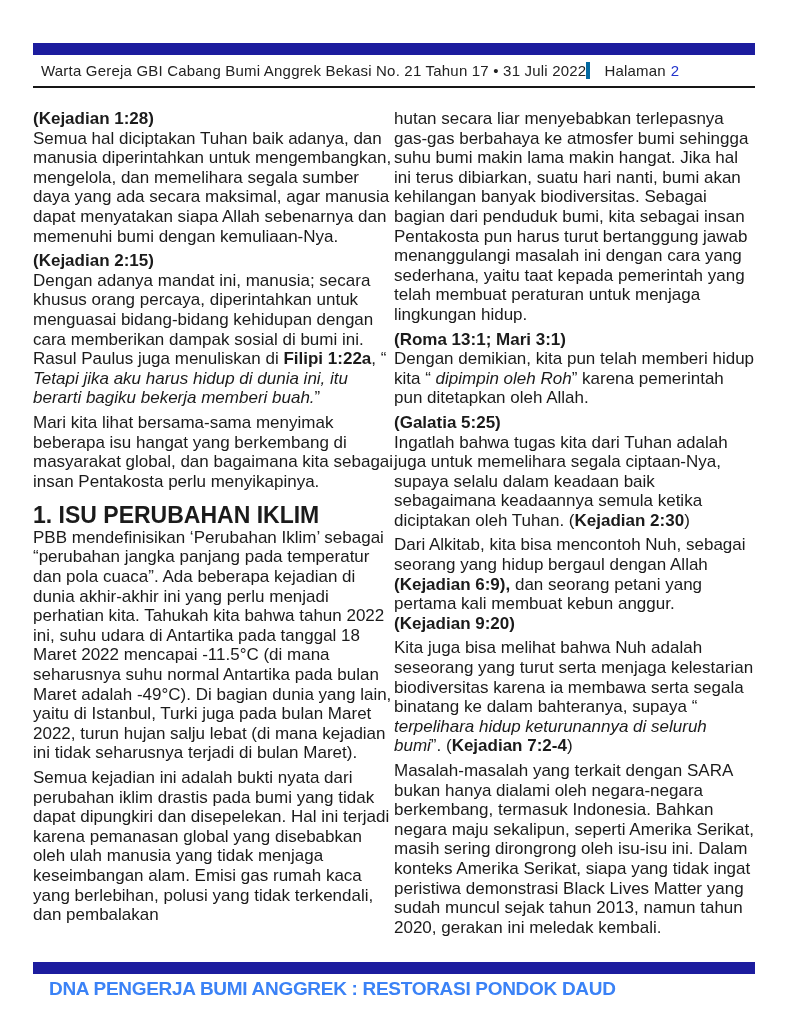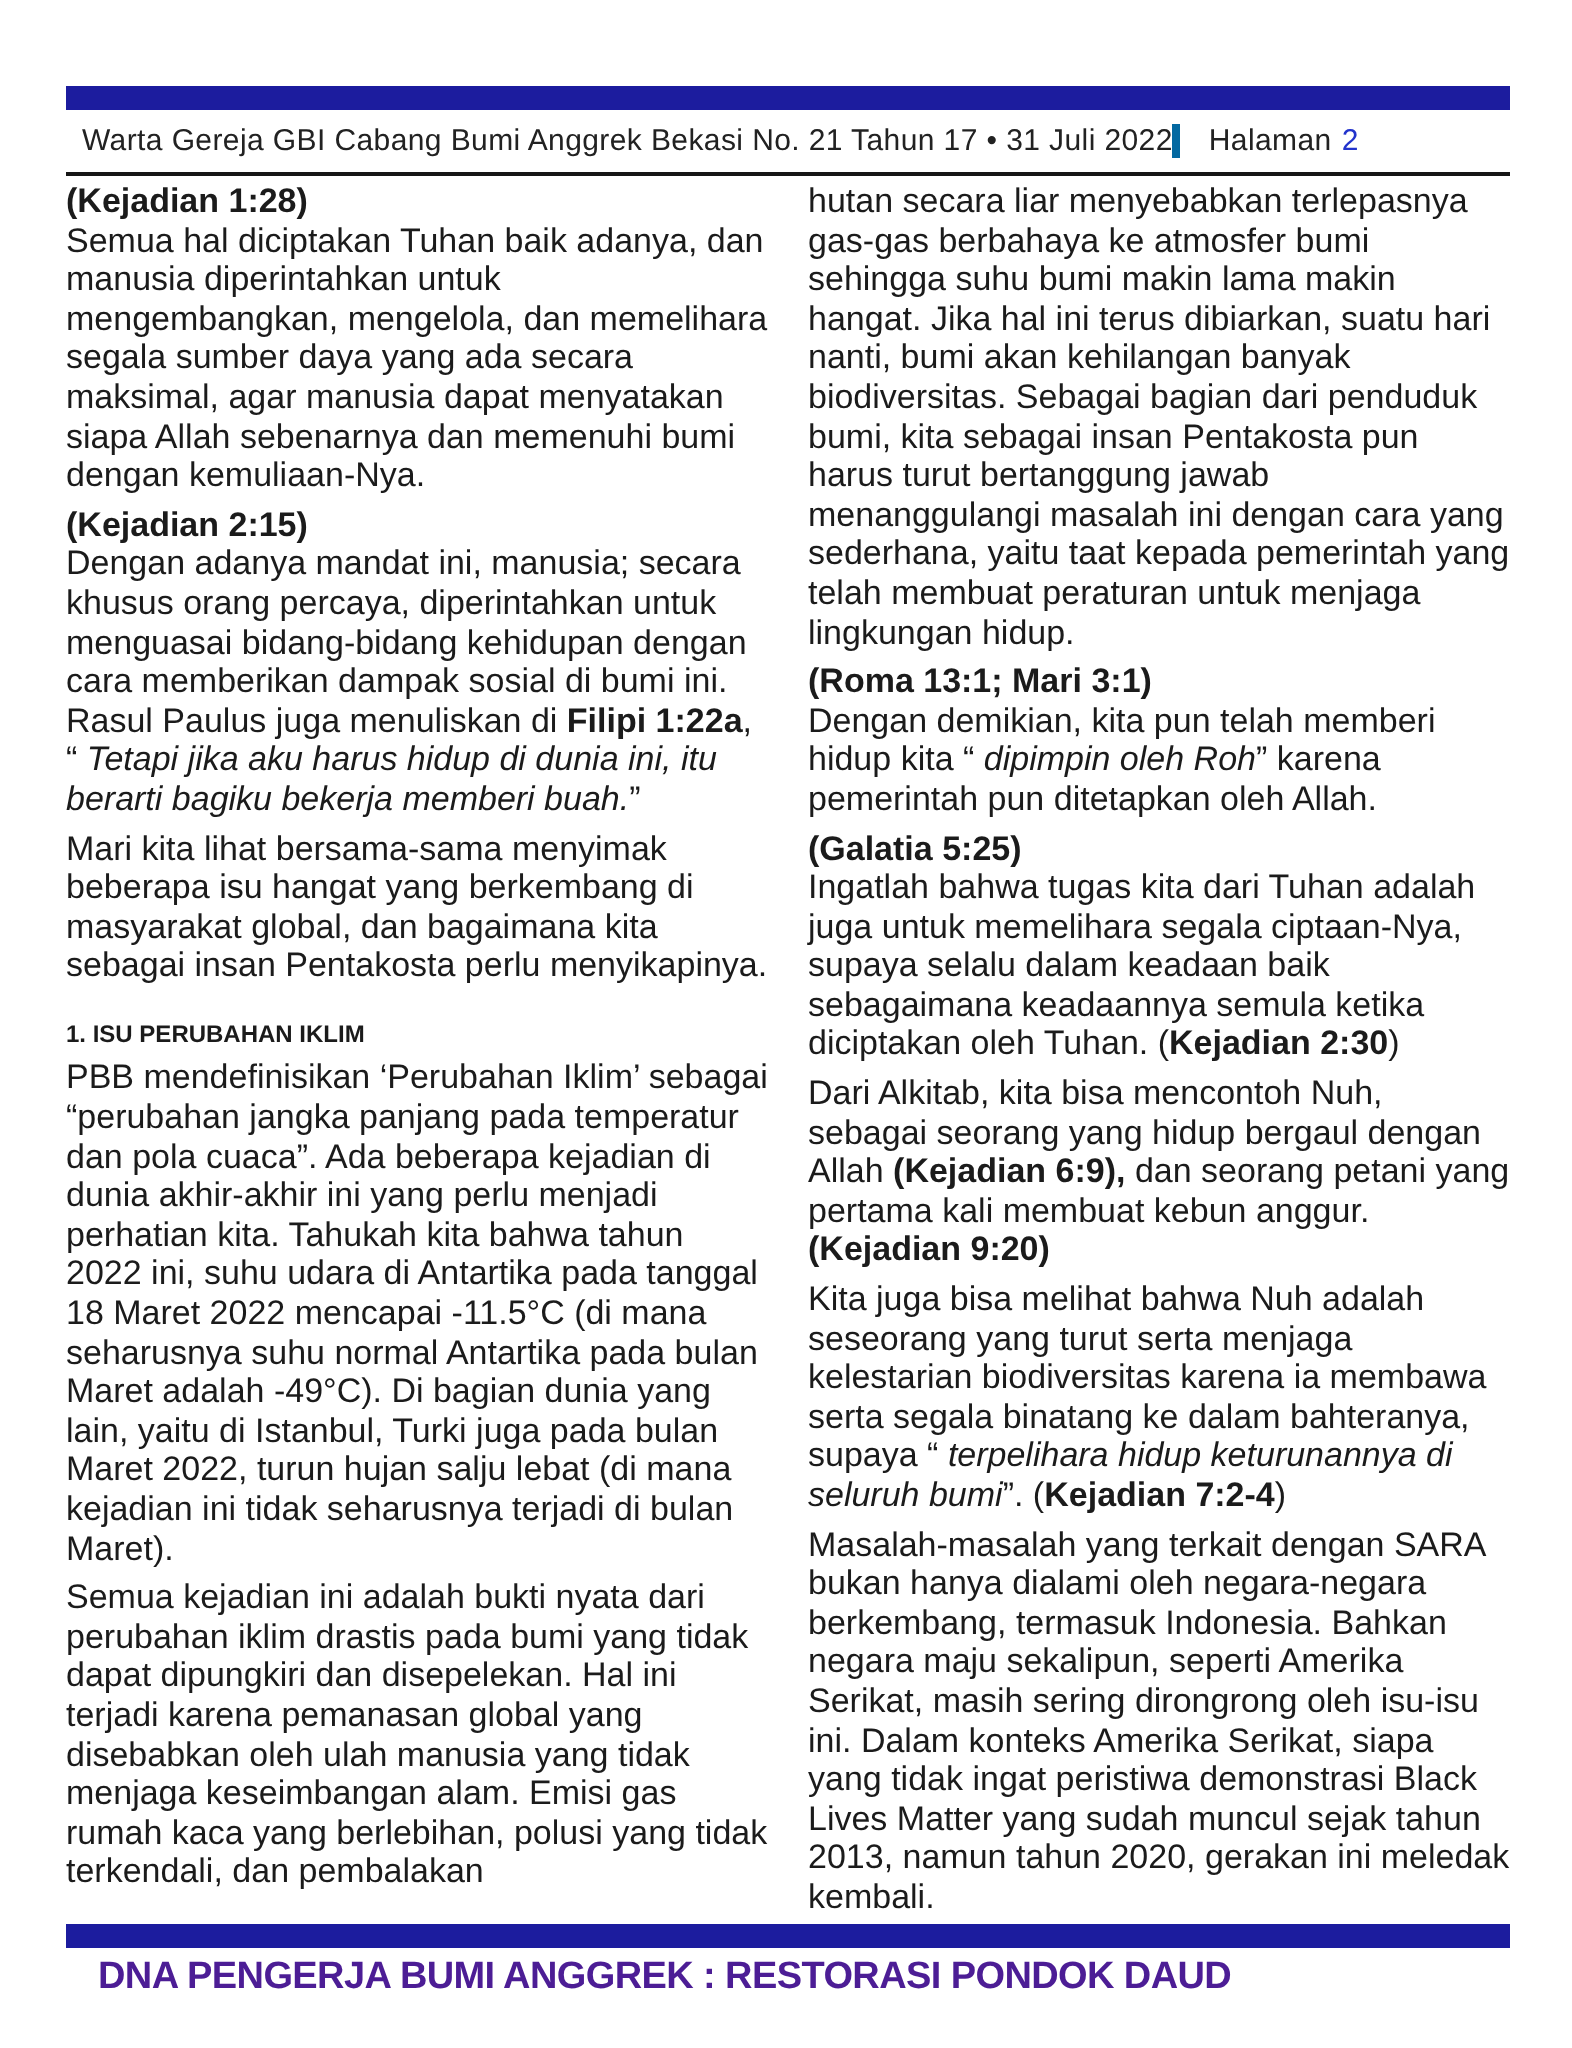--- a/index.html
+++ b/index.html
@@ -26,41 +26,41 @@
     font-size: 15px;
     letter-spacing: 0.2px;
     padding: 7px 6px 7px 8px;
     color: #222;
   }
   .header-right { border-left: 4px solid #0369a1; padding-left: 14px; }
   .pagenum { color: var(--page-number-blue, #2233cc); margin-left: 5px; }
   .rule { height: 2px; background: #161616; }
   .columns {
     display: flex;
-    gap: 20px;
-    padding-top: 3px;
+    gap: 0;
+    padding-top: 21px;
     height: 868px;
     overflow: hidden;
     font-size: 17px;
     line-height: 19.6px;
     justify-content: center;
   }
   .col { flex: 1 1 0; min-width: 0; }
   .col p { margin: 0 0 5px 0; }
   .col p.ref { margin: 0; font-weight: 700; }
-  .col p.heading { margin: 15px 0 2px 0; font-weight: 700; font-size: 12px; }
+  .col p.heading { margin: 15px 0 2px 0; font-weight: 700; font-size: 23px; }
   span.b { font-weight: 700; }
   span.i { font-style: italic; }
   footer { position: absolute; left: 33px; right: 31px; top: 962px; }
   .footer-text {
     font-weight: 700;
     font-size: 19px;
     letter-spacing: -0.3px;
     padding: 4px 0 0 16px;
-    color: #4c1d95;
+    color: #3b82f6;
     white-space: nowrap;
   }
 </style>
 </head>
 <body>
 
 <div class="page">
 
   <header>
     <div class="bar"></div>

